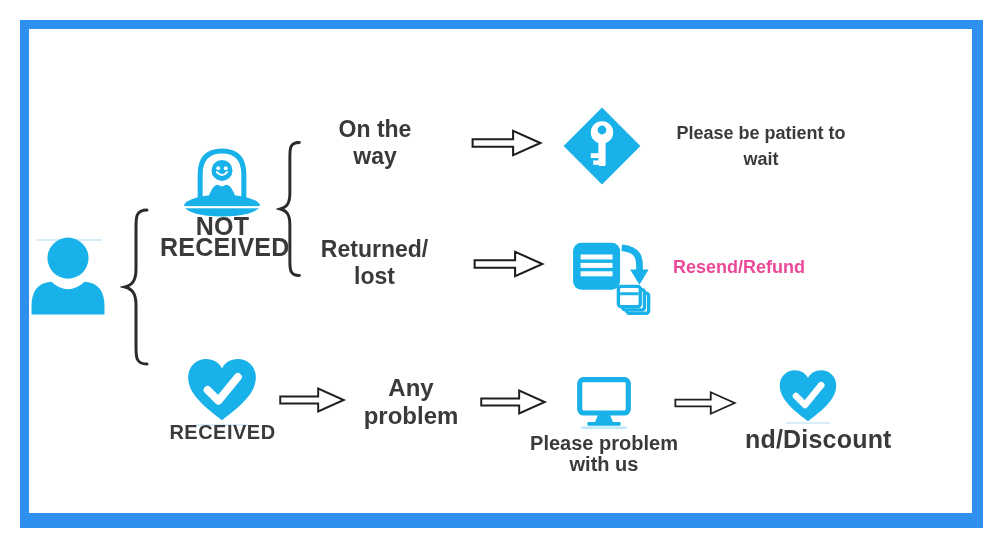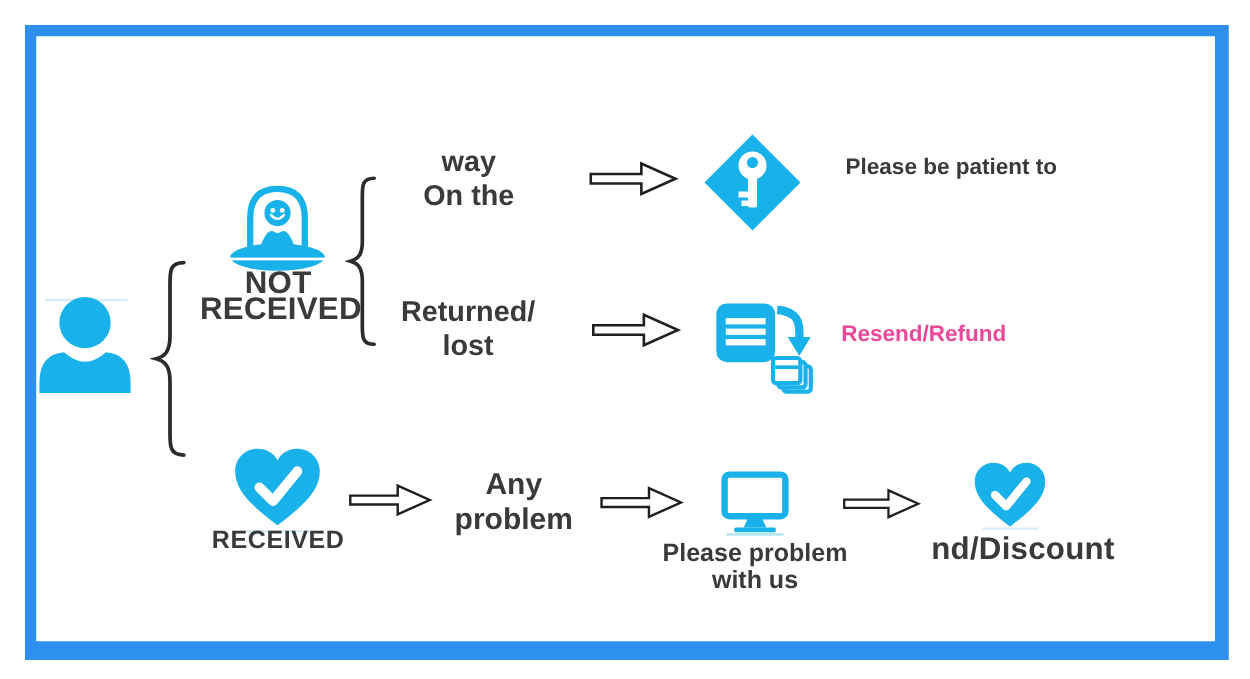--- a/index.html
+++ b/index.html
@@ -62,22 +62,22 @@
     <div>RECEIVED</div>
   </div>
 
   <div class="abs" style="left:276px;top:140px;">
     <svg width="26" height="138" viewBox="0 0 30 160">
       <path d="M27 3 C16 3 16 10 16 20 L16 62 C16 74 12 78 5 80 C12 82 16 86 16 98 L16 140 C16 150 16 157 27 157" fill="none" stroke="#2b2b2b" stroke-width="3.4" stroke-linecap="round"></path>
     </svg>
   </div>
 
   <div class="abs lbl t23" style="left:315px;top:116px;width:120px;">
+    <div>On the</div>
     <div>way</div>
-    <div>On the</div>
   </div>
 
   <div class="abs" style="left:468px;top:127px;">
     <svg width="77" height="32" viewBox="0 0 76 34">
       <path d="M2 13 L45 13 L45 4 L74 17 L45 30 L45 21 L2 21 Z" fill="#ffffff" stroke="#1f1f1f" stroke-width="2.2"></path>
     </svg>
   </div>
 
   <div class="abs" style="left:562px;top:106px;">
     <svg width="80" height="80" viewBox="0 0 100 100">
@@ -85,20 +85,21 @@
       <circle cx="50" cy="33" r="14" fill="#ffffff"></circle>
       <circle cx="50" cy="30" r="5.5" fill="#18b1e9"></circle>
       <rect x="45.5" y="44" width="9" height="31" rx="2" fill="#ffffff"></rect>
       <rect x="36" y="59" width="11" height="6" fill="#ffffff"></rect>
       <rect x="39" y="68" width="8" height="5.5" fill="#ffffff"></rect>
     </svg>
   </div>
 
   <div class="abs lbl t22" style="left:646px;top:120px;width:230px;">
     <div>Please be patient to</div>
+    <div>wait</div>
   </div>
 
   <div class="abs lbl t23" style="left:312px;top:236px;width:125px;">
     <div>Returned/</div>
     <div>lost</div>
   </div>
 
   <div class="abs" style="left:470px;top:248px;">
     <svg width="77" height="32" viewBox="0 0 76 34">
       <path d="M2 13 L45 13 L45 4 L74 17 L45 30 L45 21 L2 21 Z" fill="#ffffff" stroke="#1f1f1f" stroke-width="2.2"></path>

